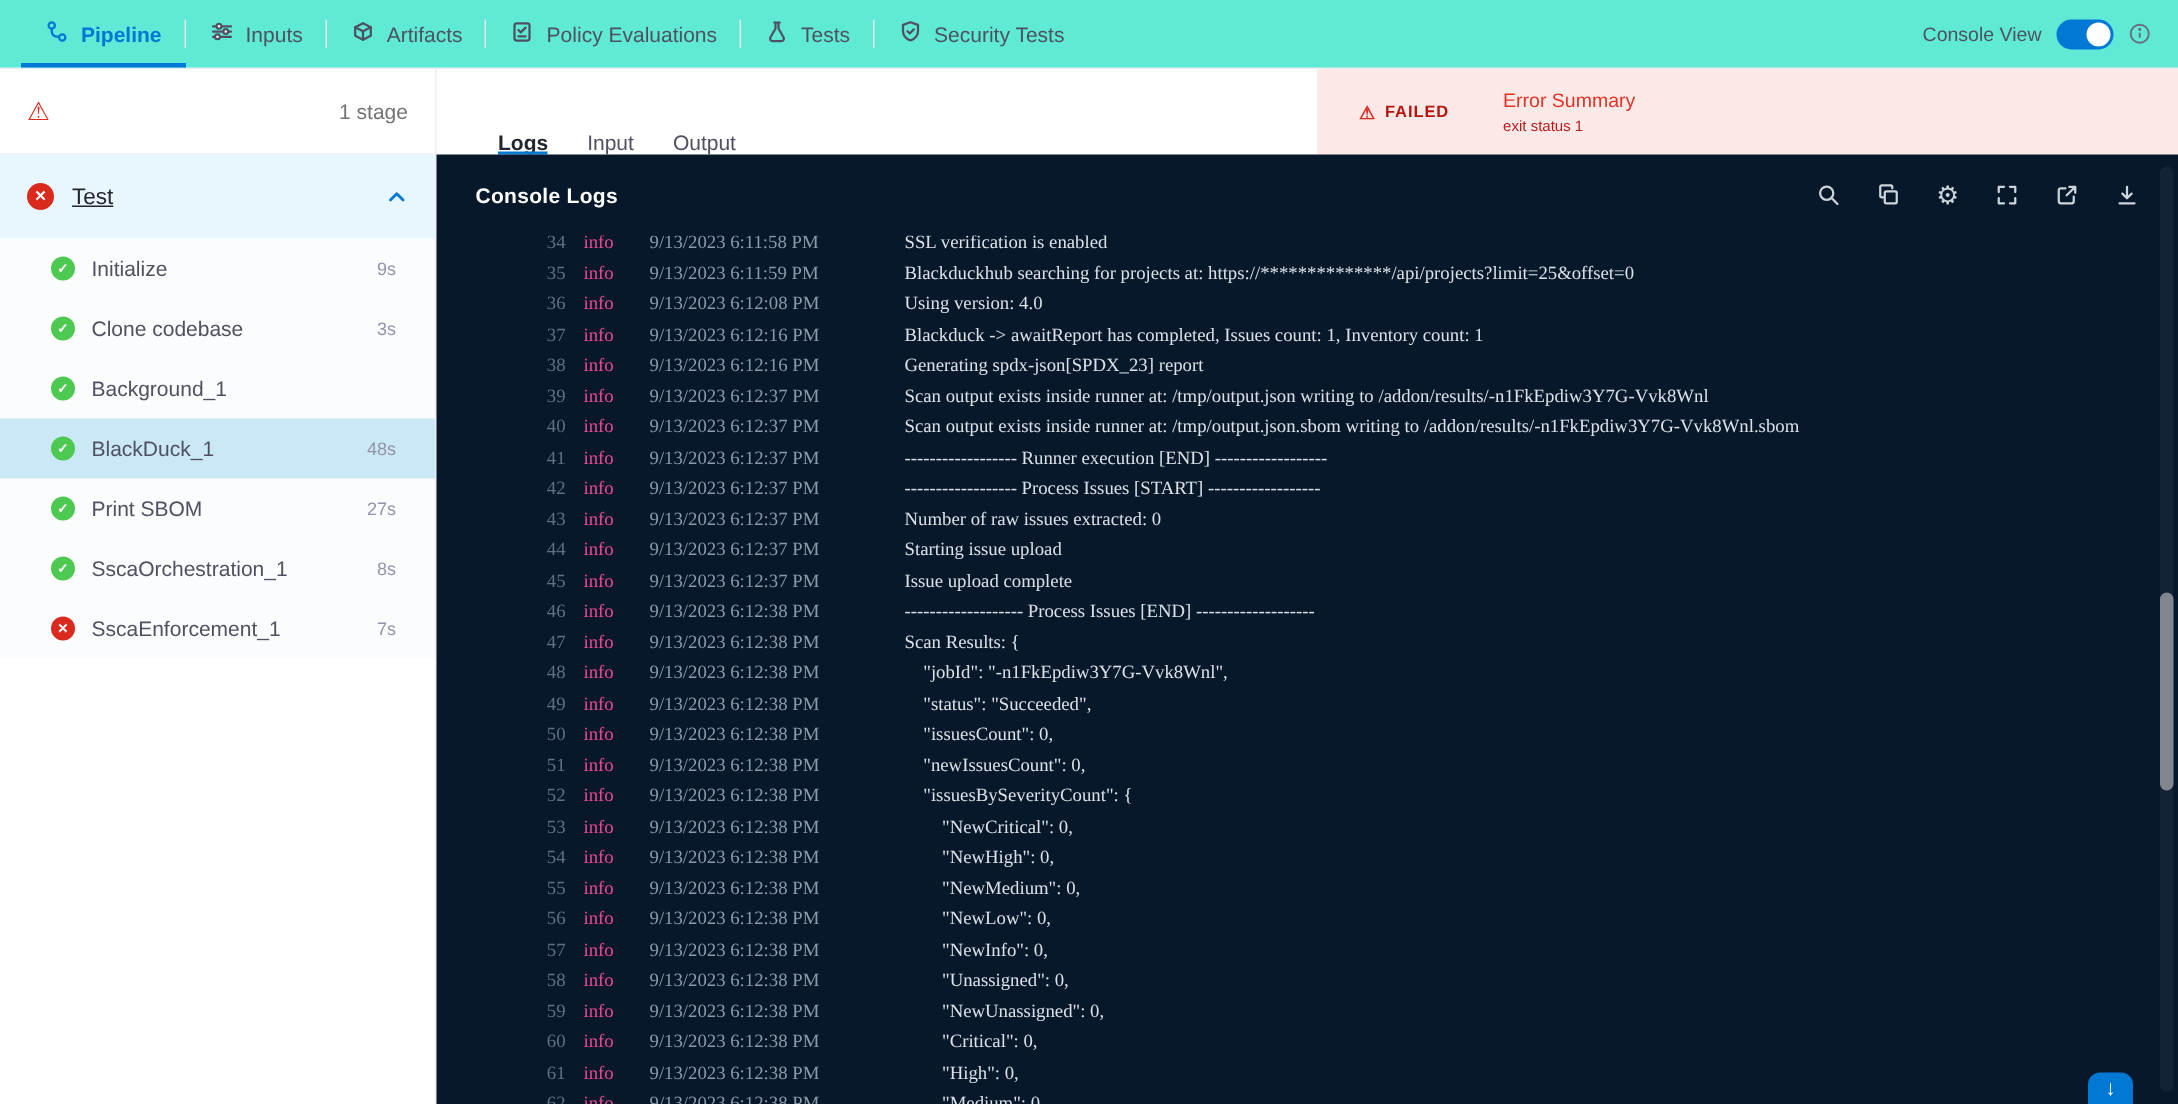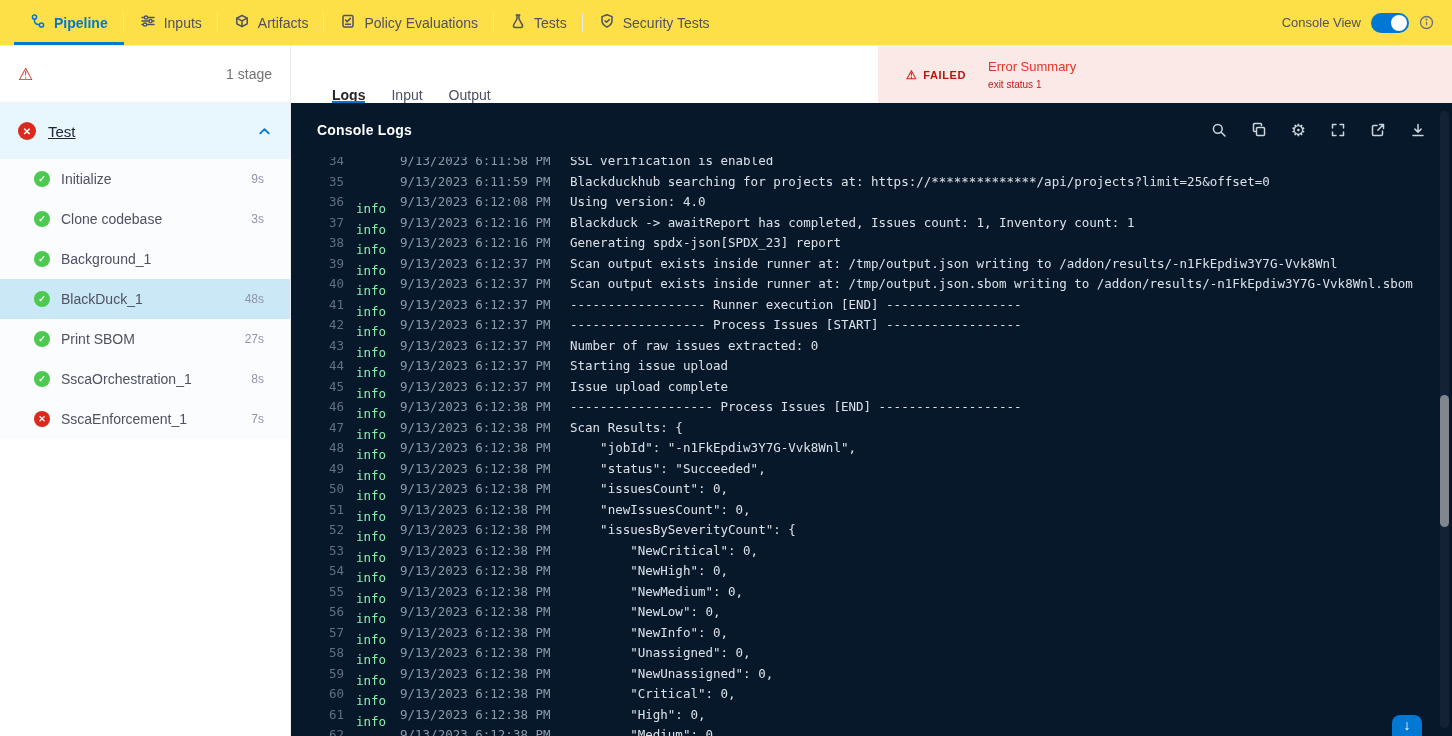--- a/index.html
+++ b/index.html
@@ -1,21 +1,21 @@
 <!DOCTYPE html>
 <html><head>
 <meta charset="utf-8">
 <style>
   * { margin:0; padding:0; box-sizing:border-box; }
   html,body { width:1452px; height:736px; overflow:hidden; }
   body { font-family:"Liberation Sans", sans-serif; background:#fff; }
   .app { position:relative; width:1452px; height:736px; overflow:hidden; background:#fff; }
 
   
-  .topnav { position:absolute; top:0; left:0; right:0; height:46px; background:#fde047;
+  .topnav { position:absolute; top:0; left:0; right:0; height:46px; background:#5eead4;
     border-bottom:1px solid #ebebf1; display:flex; align-items:stretch; padding:0 18px 0 14px; z-index:6; }
   .nav-tabs { display:flex; align-items:stretch; }
   .nav-tab { position:relative; display:flex; align-items:center; gap:8px; padding:0 16px;
     font-size:14px; color:#4f5162; cursor:pointer; }
   .nav-tab:not(:last-child)::after { content:""; position:absolute; right:0; top:13px; bottom:13px;
     width:1px; background:#e4e4ec; }
   .nav-tab.active { color:#0278d5; font-weight:700; box-shadow: inset 0 -3px 0 #0278d5; }
   .nav-tab svg { width:16px; height:16px; stroke:currentColor; fill:none; stroke-width:1.5;
     stroke-linecap:round; stroke-linejoin:round; }
   .nav-right { margin-left:auto; display:flex; align-items:center; gap:10px; }
@@ -51,40 +51,40 @@
   .main-tabs { position:absolute; top:46px; left:292px; width:586px; height:57px; background:#fff;
     display:flex; align-items:stretch; padding-left:40px; gap:26px; }
   .main-tab { position:relative; display:flex; align-items:flex-end; font-size:14px; color:#4f5162; cursor:pointer; }
   .main-tab.active { color:#22262e; font-weight:700; }
   .main-tab.active::after { content:""; position:absolute; left:0; right:0; bottom:0; height:2px; background:#0278d5; }
   .error-summary { position:absolute; top:46px; left:878px; right:0; height:57px; background:#fbe9e7;
     display:flex; align-items:center; gap:22px; padding-left:28px; }
   .failed-badge { display:flex; align-items:center; gap:6px; color:#b4150f; font-weight:700;
     font-size:11px; letter-spacing:.6px; }
   .failed-badge .warning-glyph { font-size:12px; }
-  .error-texts { display:flex; flex-direction:column; gap:5px; }
+  .error-texts { display:flex; flex-direction:column; gap:5px;margin-left:14px; }
   .error-title { color:#e43326; font-size:13px; }
   .error-message { color:#b91c1c; font-size:10px; }
 
   
   .console { position:absolute; top:103px; left:291px; right:0; bottom:0; background:#07182b; overflow:hidden; }
   .console-header { height:54px; display:flex; align-items:center; padding:0 26px; }
   .console-title { color:#ffffff; font-size:14px; font-weight:700; letter-spacing:.2px;text-align:center; }
   .console-actions { margin-left:auto; display:flex; align-items:center; gap:24px; color:#ccd4dc; }
   .console-actions .action { display:flex; align-items:center; justify-content:center; cursor:pointer; }
   .console-actions svg { width:16px; height:16px; stroke:currentColor; fill:none; stroke-width:1.5;
     stroke-linecap:round; stroke-linejoin:round; display:block; }
   .gear-glyph { font-size:17px; line-height:1; }
 
   .log-scroll { position:absolute; top:54px; left:0; right:0; bottom:0; overflow:hidden; }
   .log-lines { margin-top:-6px; font-family:"DejaVu Sans Mono","Liberation Mono",monospace; font-size:12.5px; }
   .log-line { display:grid; grid-template-columns:26px 32px 158px auto; column-gap:12px;
-    height:20.5px; line-height:20.5px; padding-left:27px; white-space:pre; }
+    height:20.5px; line-height:20.5px; padding-left:60px; white-space:pre;font-family:Liberation Serif, serif; }
   .log-line .ln { text-align:right; color:#5f7183; }
-  .log-line .level { color:#86efac;margin-top:48px; }
+  .log-line .level { color:#ec4899; }
   .log-line .time { color:#8b9bab; }
   .log-line .msg { color:#dce1e7; }
 
   .scroll-track { position:absolute; right:3px; top:8px; bottom:8px; width:9px;
     background:rgba(255,255,255,0.05); border-radius:5px; }
   .scroll-thumb { position:absolute; right:3px; top:292px; width:9px; height:132px;
     background:#82878f; border-radius:5px; cursor:pointer; }
   .scroll-bottom-btn { position:absolute; right:30px; bottom:0; width:30px; height:21px;
     background:#0278d5; border-radius:8px 8px 0 0; color:#fff; display:flex; align-items:flex-start;
     justify-content:center; font-size:14px; line-height:20px; cursor:pointer; }

